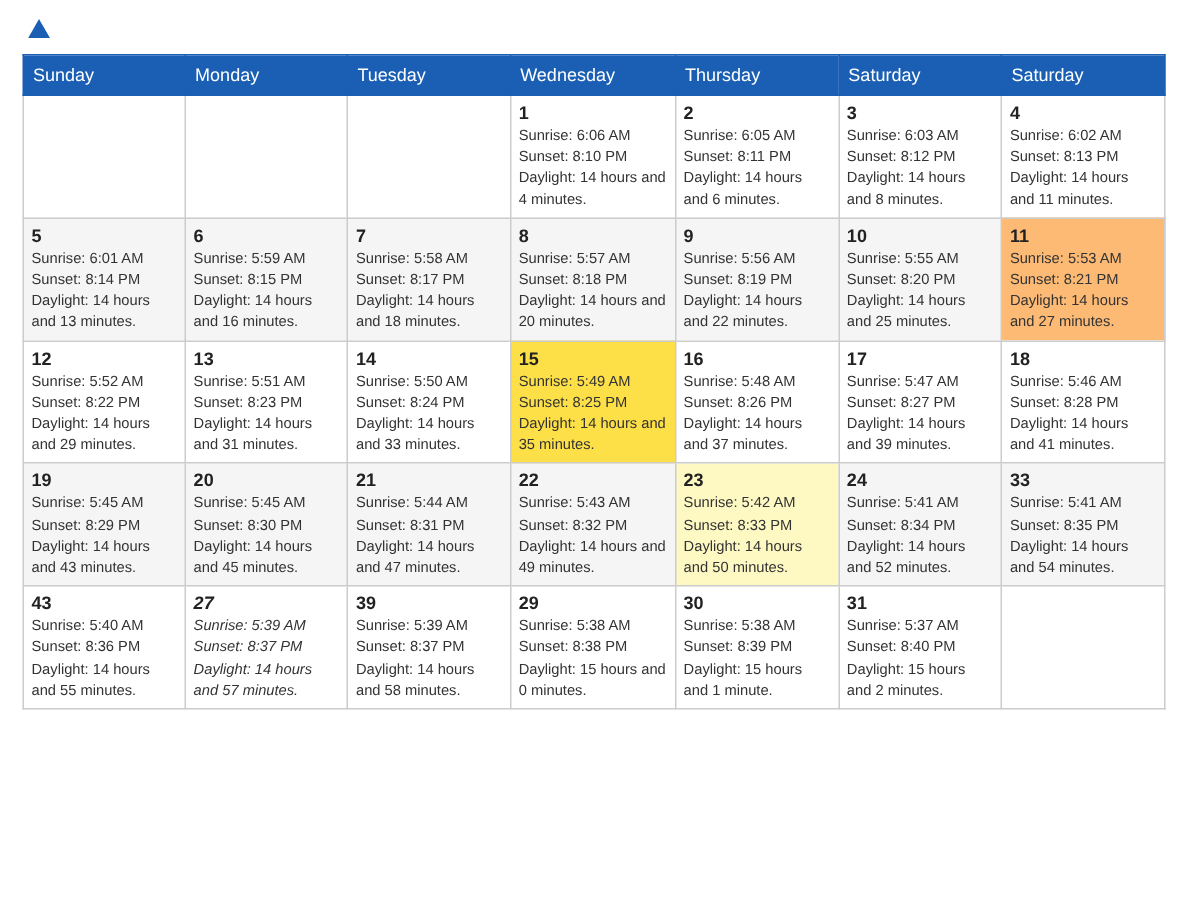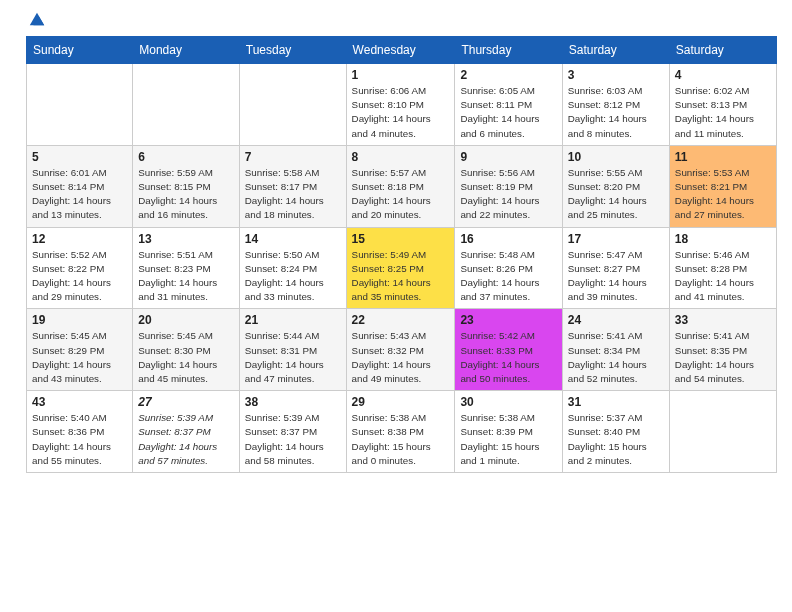--- a/index.html
+++ b/index.html
@@ -7,21 +7,21 @@
       font-family: Arial, sans-serif;
       background: #fff;
       width: 792px;
       min-height: 612px;
       padding: 0;
     }
     .page {
       width: 792px;
       min-height: 612px;
       background: #fff;
-      padding: 10px 15px 15px 26px;
+      padding: 10px 15px 15px 15px;
     }
     .header {
       display: flex;
       justify-content: space-between;
       align-items: flex-start;
       margin-bottom: 8px;
     }
     .logo {
       display: flex;
       flex-direction: column;
@@ -220,21 +220,21 @@
             <div class="day-info">Sunrise: 5:45 AM<br>Sunset: 8:30 PM<br>Daylight: 14 hours and 45 minutes.</div>
           </td>
           <td style="background: rgb(245, 245, 245);">
             <span class="day-num">21</span>
             <div class="day-info">Sunrise: 5:44 AM<br>Sunset: 8:31 PM<br>Daylight: 14 hours and 47 minutes.</div>
           </td>
           <td style="background: rgb(245, 245, 245);">
             <span class="day-num">22</span>
             <div class="day-info">Sunrise: 5:43 AM<br>Sunset: 8:32 PM<br>Daylight: 14 hours and 49 minutes.</div>
           </td>
-          <td style="background: #d946ef; margin-left: 12px;">
+          <td style="background: #fef9c3; margin-left: 12px;">
             <span class="day-num">23</span>
             <div class="day-info">Sunrise: 5:42 AM<br>Sunset: 8:33 PM<br>Daylight: 14 hours and 50 minutes.</div>
           </td>
           <td style="background: rgb(245, 245, 245);">
             <span class="day-num">24</span>
             <div class="day-info">Sunrise: 5:41 AM<br>Sunset: 8:34 PM<br>Daylight: 14 hours and 52 minutes.</div>
           </td>
           <td style="background: rgb(245, 245, 245);">
             <span class="day-num">33</span>
             <div class="day-info">Sunrise: 5:41 AM<br>Sunset: 8:35 PM<br>Daylight: 14 hours and 54 minutes.</div>
@@ -243,21 +243,21 @@
         <tr>
           <td style="background: rgb(255, 255, 255);">
             <span class="day-num">43</span>
             <div class="day-info">Sunrise: 5:40 AM<br>Sunset: 8:36 PM<br>Daylight: 14 hours and 55 minutes.</div>
           </td>
           <td style="background: rgb(255, 255, 255); font-style: italic;">
             <span class="day-num">27</span>
             <div class="day-info">Sunrise: 5:39 AM<br>Sunset: 8:37 PM<br>Daylight: 14 hours and 57 minutes.</div>
           </td>
           <td style="background: rgb(255, 255, 255);">
-            <span class="day-num">38</span>
+            <span class="day-num">39</span>
             <div class="day-info">Sunrise: 5:39 AM<br>Sunset: 8:37 PM<br>Daylight: 14 hours and 58 minutes.</div>
           </td>
           <td style="background: rgb(255, 255, 255);">
             <span class="day-num">29</span>
             <div class="day-info">Sunrise: 5:38 AM<br>Sunset: 8:38 PM<br>Daylight: 15 hours and 0 minutes.</div>
           </td>
           <td style="background: rgb(255, 255, 255);">
             <span class="day-num">30</span>
             <div class="day-info">Sunrise: 5:38 AM<br>Sunset: 8:39 PM<br>Daylight: 15 hours and 1 minute.</div>
           </td>

